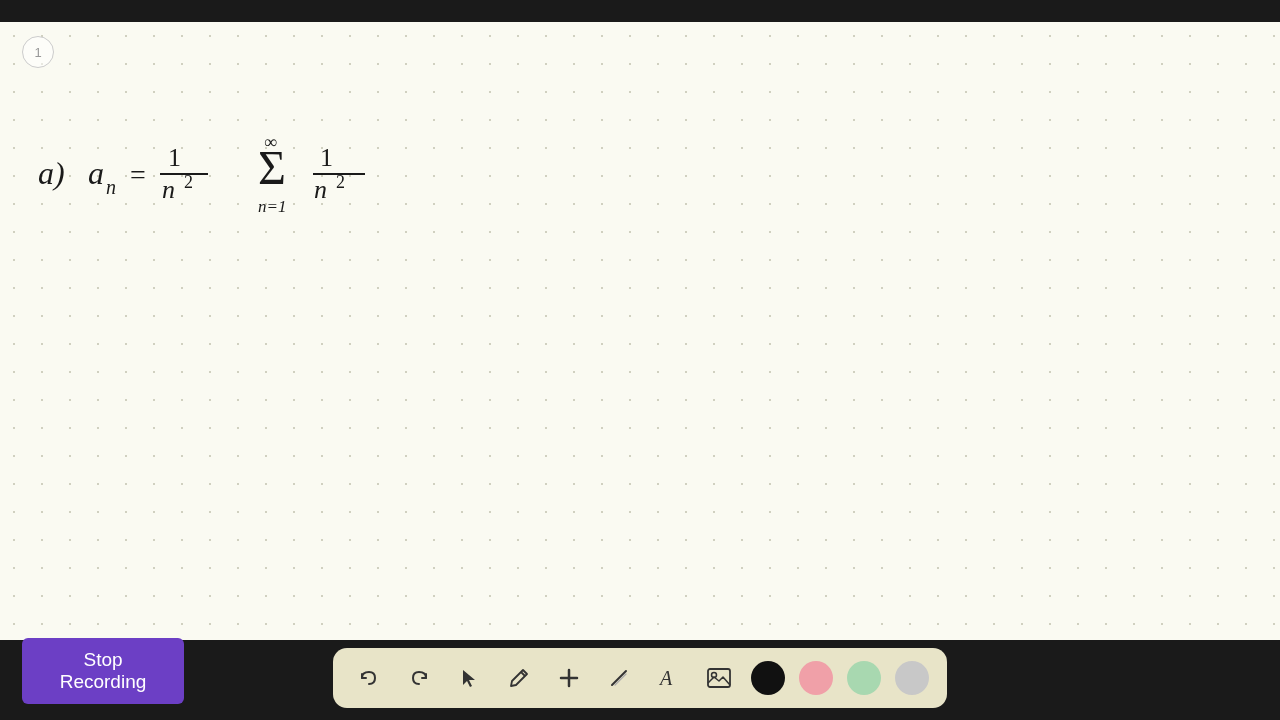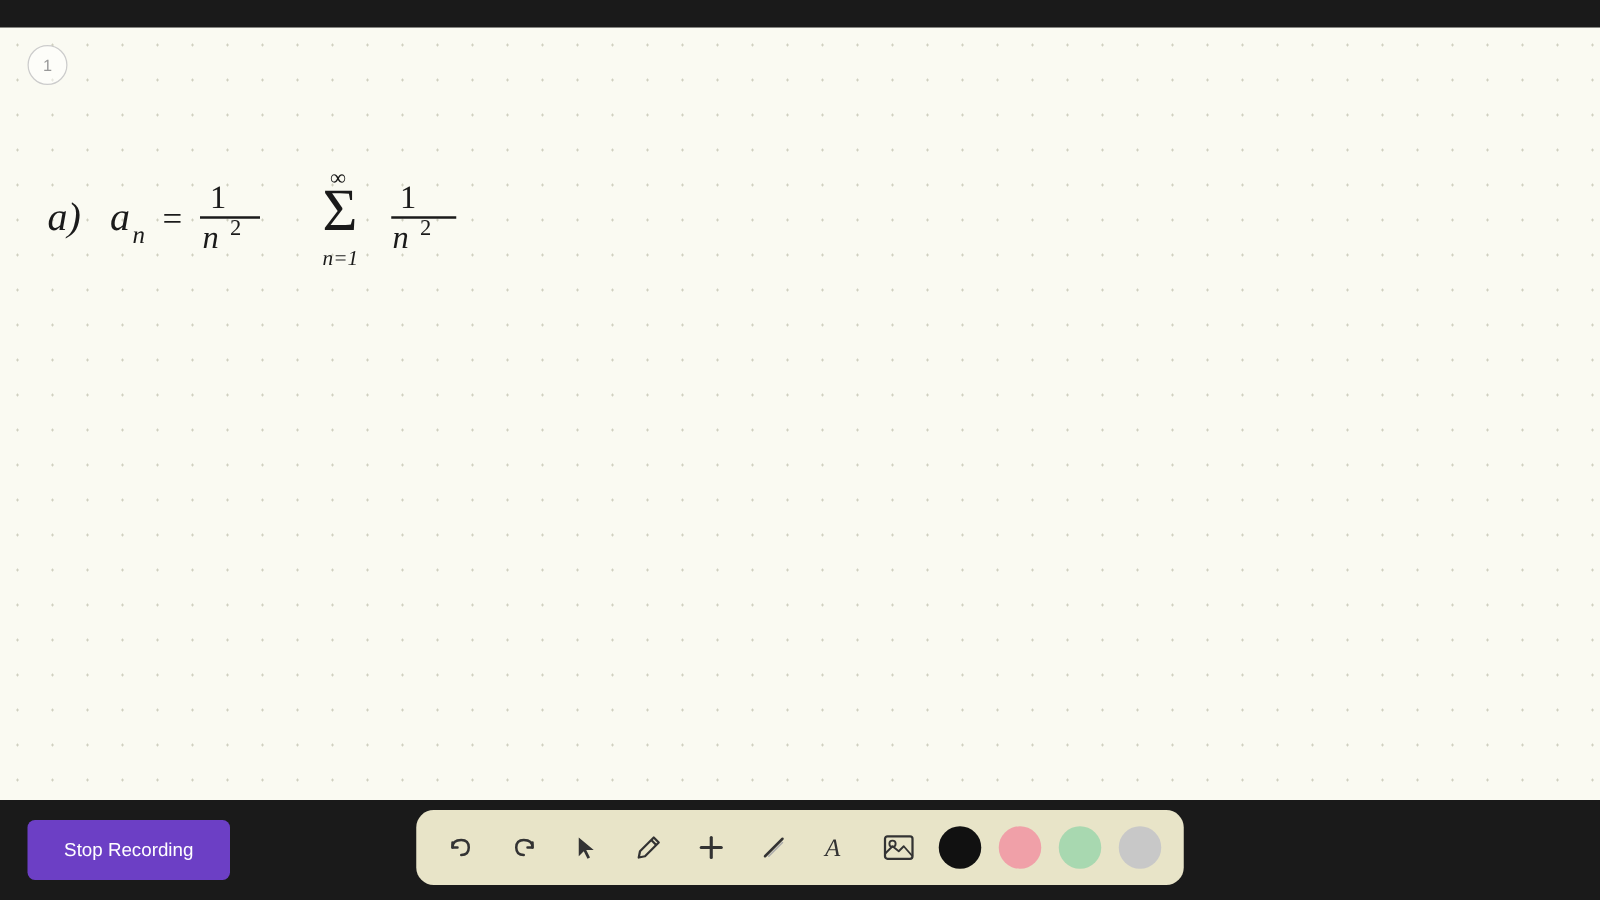--- a/index.html
+++ b/index.html
@@ -75,25 +75,25 @@
 
     .stop-recording-btn {
       position: absolute;
       left: 22px;
       bottom: 16px;
       background: #6c3fc5;
       color: white;
       border: none;
       border-radius: 6px;
       padding: 10px 20px;
-      font-size: 15px;
+      font-size: 19px;
       cursor: pointer;
       font-weight: 500;
       width: 162px;
-      height: 48px;
+      height: 66px;
       display: flex;
       align-items: center;
       justify-content: center;
     }
 
     .toolbar {
       display: flex;
       align-items: center;
       background: #e8e4c8;
       border-radius: 14px;

